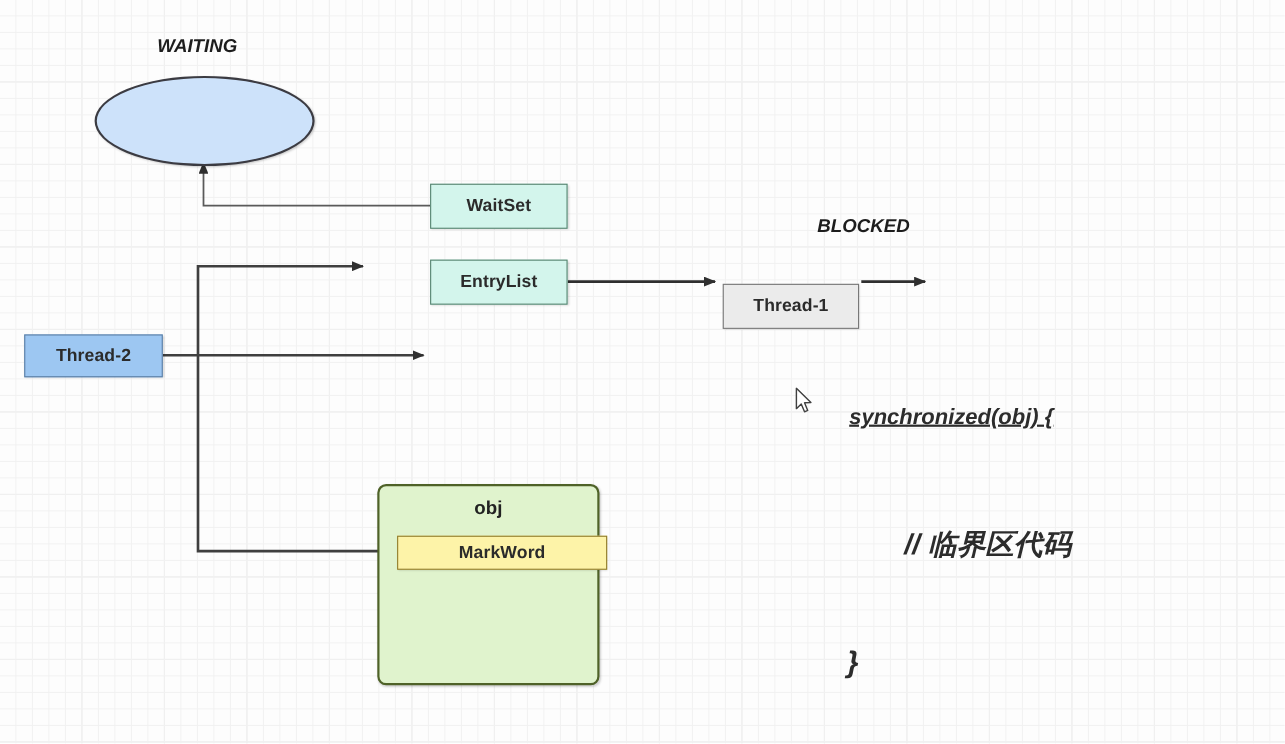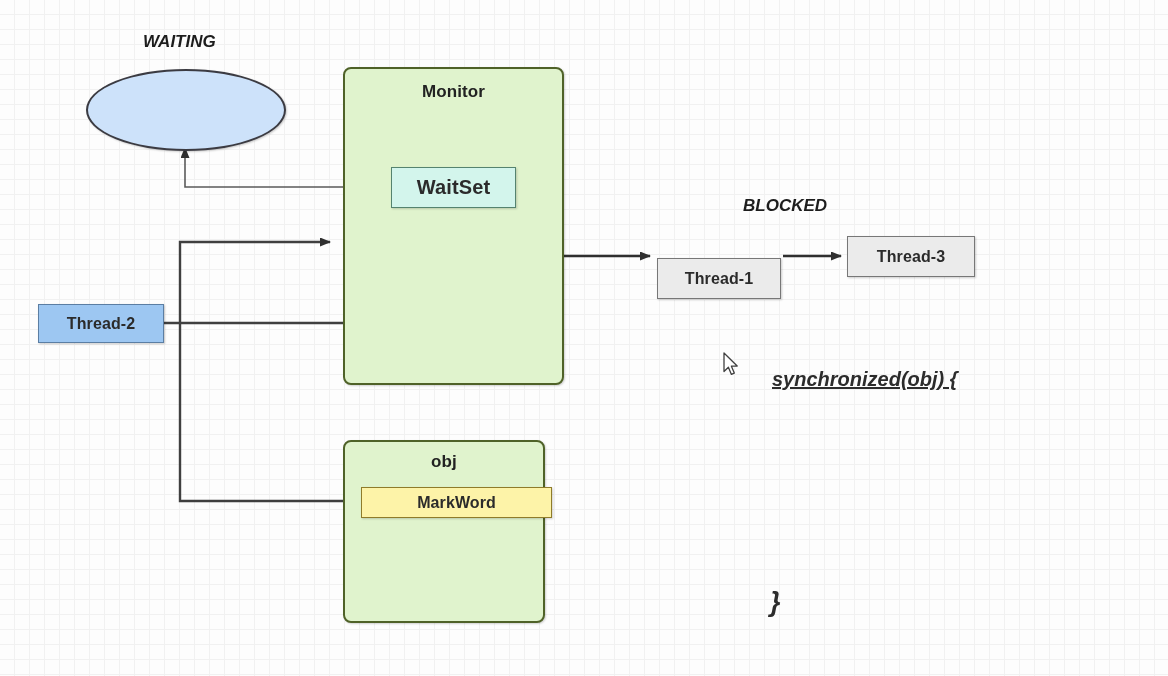--- a/index.html
+++ b/index.html
@@ -56,21 +56,21 @@
     text-align: center;
     font-weight: bold;
     color: #222;
   }
 
   
   .slot-box {
     background: #d3f5ec;
     border: 1.5px solid #55836f;
     box-shadow: 1px 1px 2px rgba(0,0,0,0.18);
-    font-size: 20px;
+    font-size: 16px;
   }
 
   
   .markword-box {
     background: #fdf3a8;
     border: 1.5px solid #8f7b2a;
     box-shadow: 1px 1px 2px rgba(0,0,0,0.18);
     font-size: 16px;
   }
 
@@ -146,44 +146,42 @@
 
     <path d="M 361,501 L 180,501 L 180,242 L 330,242" fill="none" stroke="#3f3f3f" stroke-width="2.4" marker-end="url(#arrowDark)"></path>
 
     <path d="M 148,323 L 385,323" fill="none" stroke="#3f3f3f" stroke-width="2.4" marker-end="url(#arrowDark)"></path>
   </svg>
 
   <div class="state-label" style="left:143px; top:32px;">WAITING</div>
 
   <div class="ellipse-shape" style="left:86px; top:69px; width:196px; height:78px;"></div>
 
-  <div class="node container-box" style="left:343px; top:67px; width:221px; height:318px;">
-    <div class="container-title" style="top:13px; font-size:17px;">Monitor</div>
-  </div>
 
   <div class="node slot-box" style="left:391px; top:167px; width:125px; height:41px;">WaitSet</div>
 
+  <div class="node slot-box" style="left:391px; top:236px; width:125px; height:41px;">EntryList</div>
 
 
   <div class="node container-box" style="left:343px; top:440px; width:202px; height:183px;">
     <div class="container-title" style="top:10px; font-size:17px;">obj</div>
   </div>
 
   <div class="node markword-box" style="left:361px; top:487px; width:191px; height:31px;">MarkWord</div>
 
-  <div class="node thread-blue" style="left:22px; top:304px; width:126px; height:39px;margin-left:16px;">Thread-2</div>
+  <div class="node thread-blue" style="left:22px; top:304px; width:126px; height:39px;">Thread-2</div>
 
   <div class="state-label" style="left:743px; top:196px;">BLOCKED</div>
 
   <div class="node thread-gray" style="left:657px; top:236px; width:124px; height:41px;margin-top:22px;">Thread-1</div>
 
-  <div class="node thread-gray" style="left:847px; top:236px; width:128px; height:41px;">Thread-3</div>
 
   <div class="code-text code-main" style="left:772px; top:368px;">synchronized(obj) {</div>
 
+  <div class="code-text code-comment" style="left:822px; top:478px;">// 临界区代码</div>
 
   <div class="code-text code-brace" style="left:770px; top:587px;">}</div>
 
   <svg class="cursor-ptr" style="left:722px; top:352px;" width="18" height="26" viewBox="0 0 18 26">
     <path d="M2,1 L2,19.5 L6.4,15.3 L9.4,22.4 L12.3,21.1 L9.4,14.2 L15.2,14.0 Z" fill="#ffffff" stroke="#404040" stroke-width="1.3" stroke-linejoin="round"></path>
   </svg>
 
 </div>
 
 </body></html>

